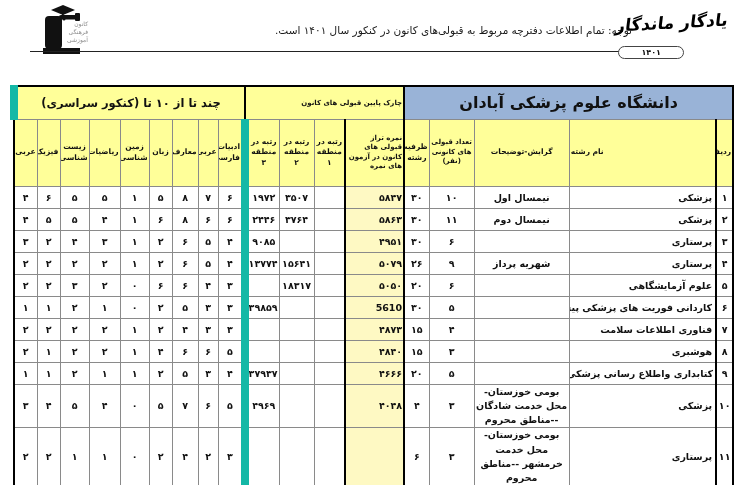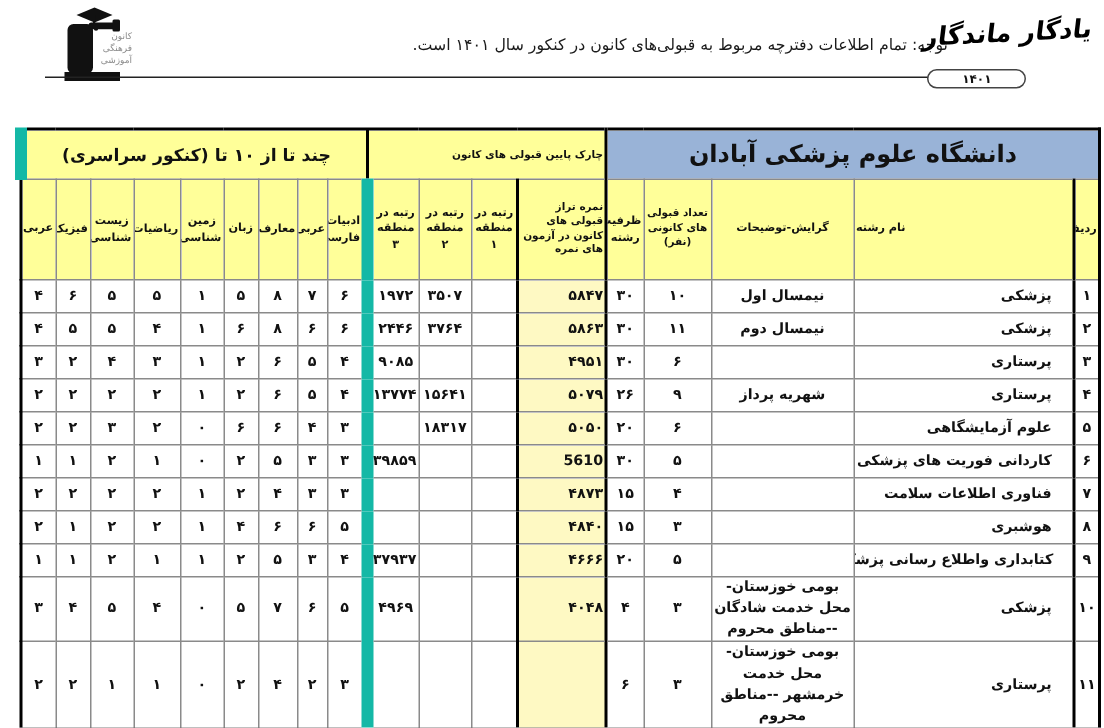--- a/index.html
+++ b/index.html
@@ -44,21 +44,21 @@
     background:#99b3d7 !important; font-size:16px; font-weight:700; height:33px;
   }
   .grp { font-size:11.5px; height:33px; }
   .hdr2 th { height:67px; font-size:7.5px; line-height:1.35; font-weight:700; }
   th.c-score, td.c-score { border-left:2px solid #000; border-right:2px solid #000;text-align:right; }
   th.c-rank3, td.c-rank3 { border-left:8px solid #14b8a6; }
   th.c-idx, td.c-idx { border-left:2px solid #000; }
   .sheet tbody tr { height:22px; }
   .sheet tbody td { font-size:9.5px; }
   td.c-idx { font-size:8.5px; }
-  td.c-name { text-align:right; padding-right:14px; font-size:10px; white-space:nowrap; }
+  td.c-name { text-align:right; padding-right:3px; font-size:10px; white-space:nowrap; }
   td.c-note { font-size:8.5px;margin-left:48px; }
   td.note-small { font-size:6.3px; line-height:1.5; }
   td.c-score { background:#fef9c3; font-size:10px; }
   th.c-score { font-size:7px; }
   th.c-admit { font-size:7px; }
   td.c-subj { font-size:9px; }
 </style>
 </head>
 <body>
 

